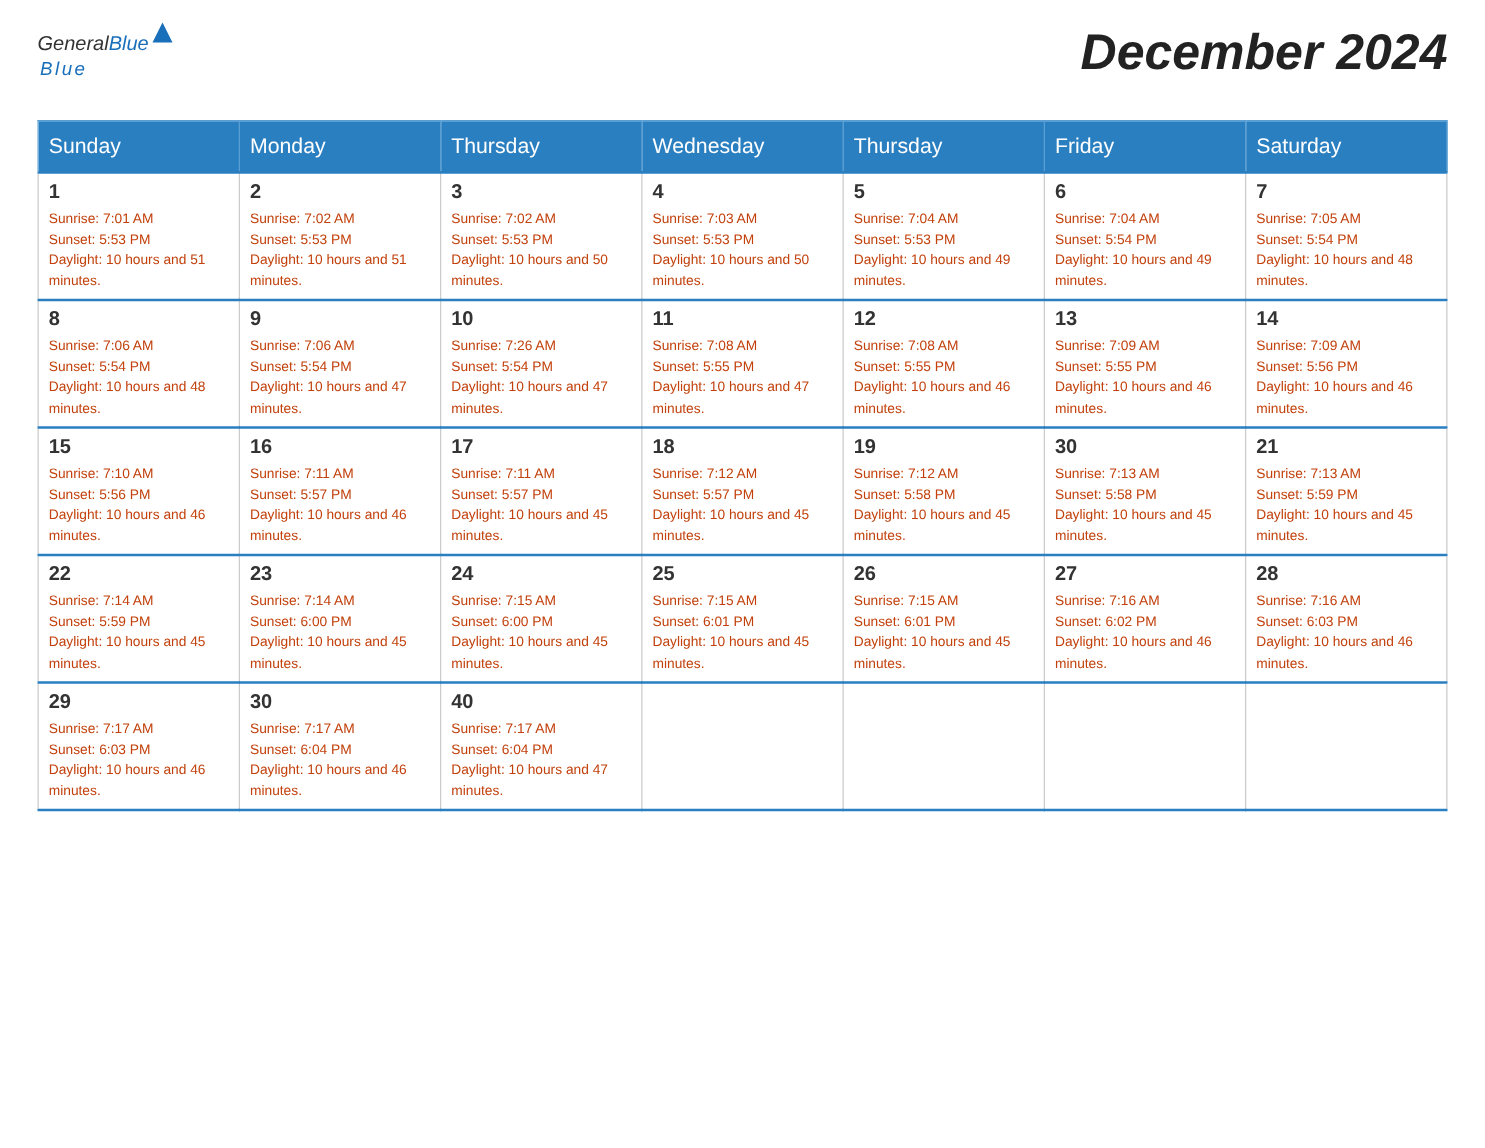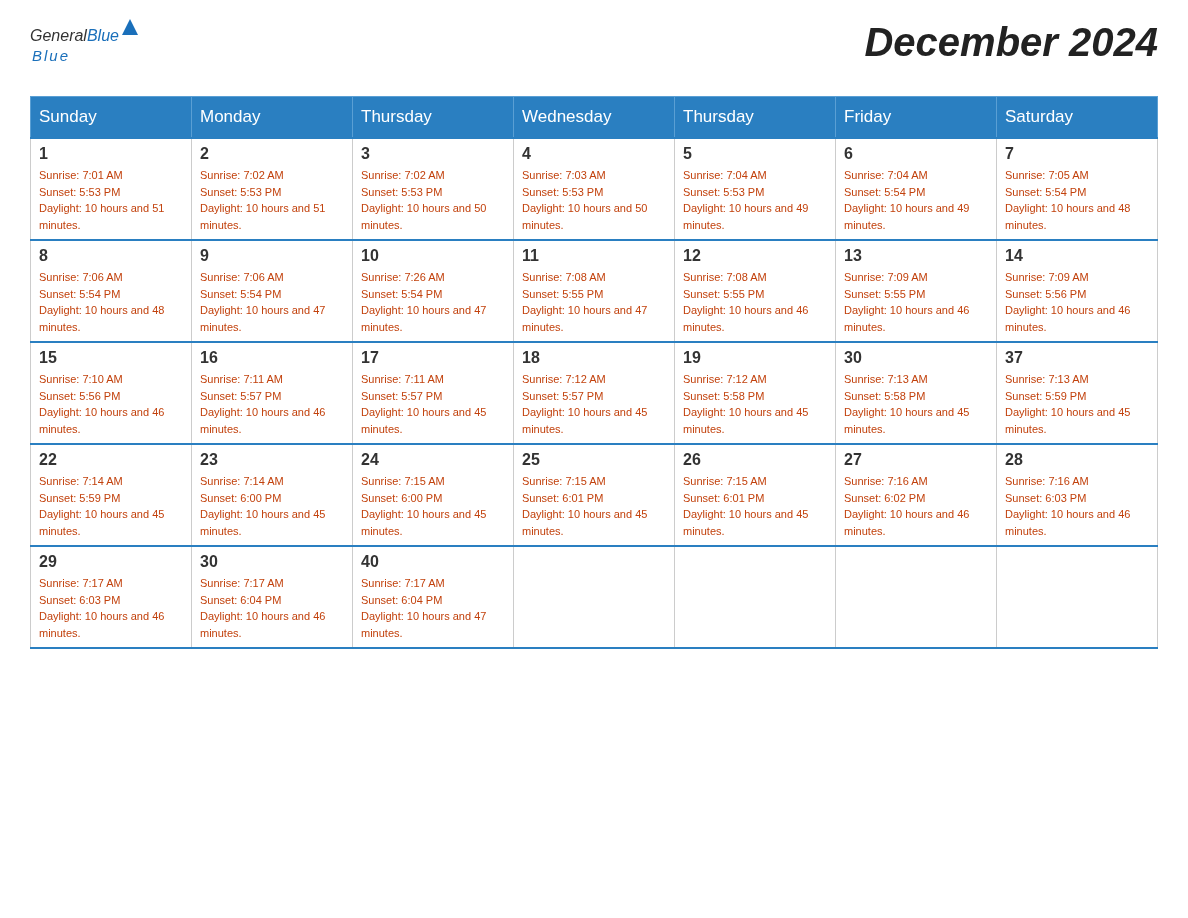--- a/index.html
+++ b/index.html
@@ -288,21 +288,21 @@
         </td>
         <td>
           <span class="day-number">30</span>
           <div class="day-info">
             <span>Sunrise: 7:13 AM</span><br>
             <span>Sunset: 5:58 PM</span><br>
             <span>Daylight: 10 hours and 45 minutes.</span>
           </div>
         </td>
         <td>
-          <span class="day-number">37</span>
+          <span class="day-number">21</span>
           <div class="day-info">
             <span>Sunrise: 7:13 AM</span><br>
             <span>Sunset: 5:59 PM</span><br>
             <span>Daylight: 10 hours and 45 minutes.</span>
           </div>
         </td>
       </tr>
       <tr>
         <td>
           <span class="day-number">22</span>

